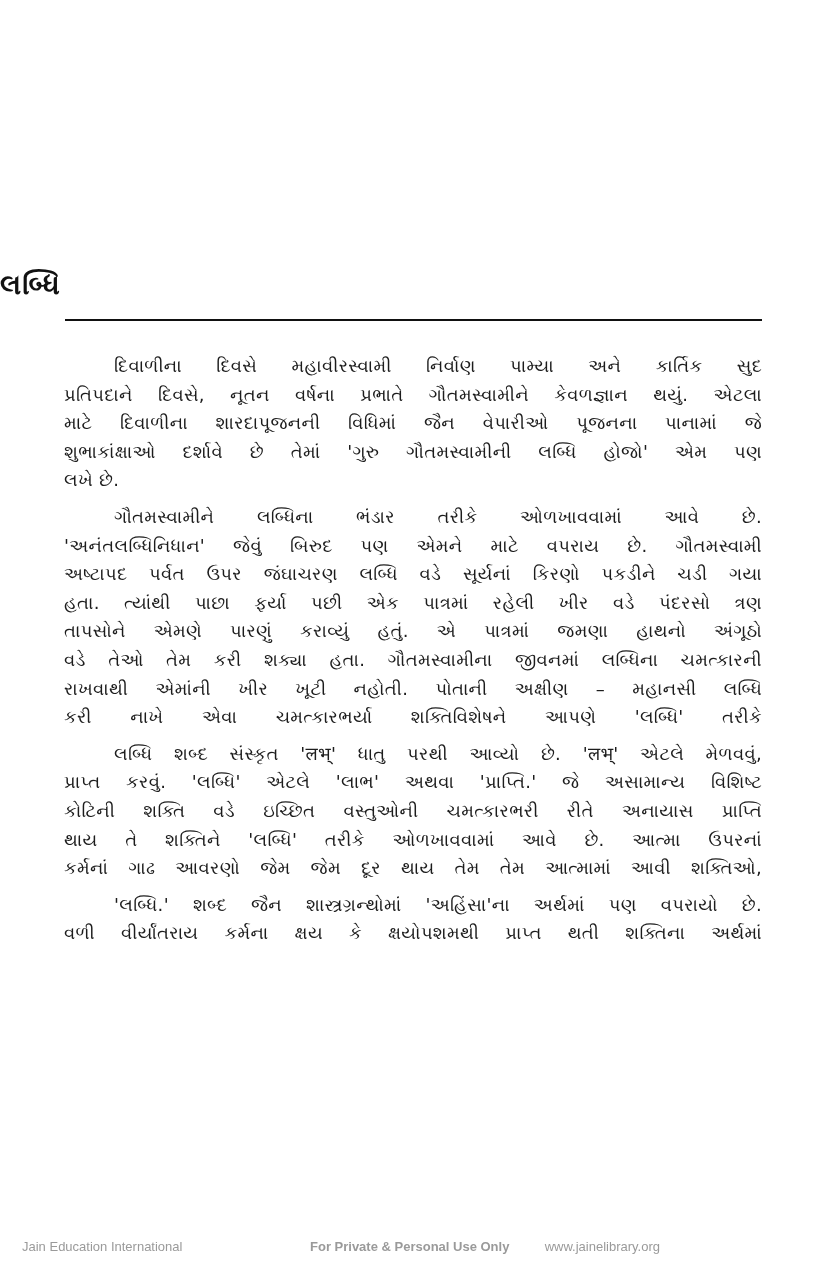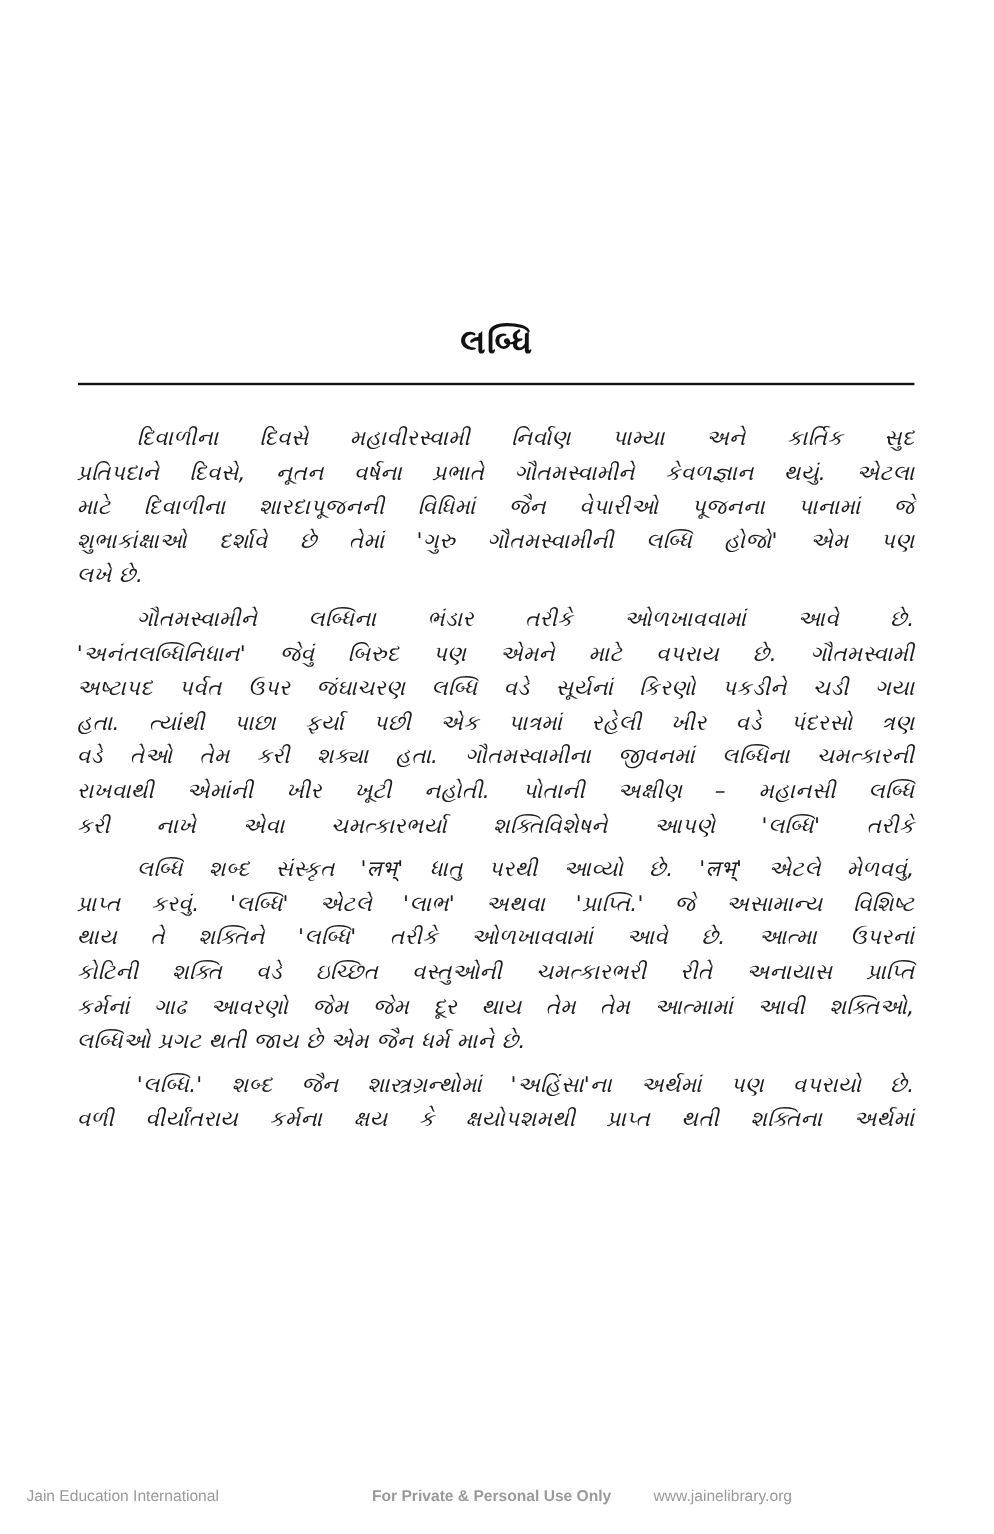--- a/index.html
+++ b/index.html
@@ -19,21 +19,20 @@
     position: absolute;
     left: 0; top: 0;
     width: 828px;
     height: 1278px;
   }
   .title {
     position: absolute;
     left: 0;
     width: 828px;
     top: 268px;
-    text-align: center;
     font-size: 28px;
     font-weight: bold;
     color: #111;
     letter-spacing: 1px;
   }
   .title-rule {
     position: absolute;
     left: 65px;
     width: 697px;
     top: 319px;
@@ -41,21 +40,20 @@
     background: #111;
   }
   .body-text {
     position: absolute;
     left: 64px;
     width: 698px;
     top: 352px;
   }
   .para {
     margin: 0 0 8px 0;
-    font-style: italic;
   }
   .line {
     display: block;
     height: 28.6px;
     line-height: 28.6px;
     font-size: 18px;
     white-space: nowrap;
     text-align: justify;
     text-align-last: justify;
     color: #1c1c1c;
@@ -101,32 +99,32 @@
       <span class="line">માટે દિવાળીના શારદાપૂજનની વિધિમાં જૈન વેપારીઓ પૂજનના પાનામાં જે</span>
       <span class="line">શુભાકાંક્ષાઓ દર્શાવે છે તેમાં 'ગુરુ ગૌતમસ્વામીની લબ્ધિ હોજો' એમ પણ</span>
       <span class="line last">લખે છે.</span>
     </div>
 
     <div class="para">
       <span class="line indent">ગૌતમસ્વામીને લબ્ધિના ભંડાર તરીકે ઓળખાવવામાં આવે છે.</span>
       <span class="line">'અનંતલબ્ધિનિધાન' જેવું બિરુદ પણ એમને માટે વપરાય છે. ગૌતમસ્વામી</span>
       <span class="line">અષ્ટાપદ પર્વત ઉપર જંઘાચરણ લબ્ધિ વડે સૂર્યનાં કિરણો પકડીને ચડી ગયા</span>
       <span class="line">હતા. ત્યાંથી પાછા ફર્યા પછી એક પાત્રમાં રહેલી ખીર વડે પંદરસો ત્રણ</span>
+      <span class="line">તાપસોને એમણે પારણું કરાવ્યું હતું. એ પાત્રમાં જમણા હાથનો અંગૂઠો</span>
       <span class="line">વડે તેઓ તેમ કરી શક્યા હતા. ગૌતમસ્વામીના જીવનમાં લબ્ધિના ચમત્કારની</span>
       <span class="line">રાખવાથી એમાંની ખીર ખૂટી નહોતી. પોતાની અક્ષીણ – મહાનસી લબ્ધિ</span>
       <span class="line">કરી નાખે એવા ચમત્કારભર્યા શક્તિવિશેષને આપણે 'લબ્ધિ' તરીકે</span>
     </div>
 
     <div class="para">
       <span class="line indent">લબ્ધિ શબ્દ સંસ્કૃત 'लभ्' ધાતુ પરથી આવ્યો છે. 'लभ्' એટલે મેળવવું,</span>
       <span class="line">પ્રાપ્ત કરવું. 'લબ્ધિ' એટલે 'લાભ' અથવા 'પ્રાપ્તિ.' જે અસામાન્ય વિશિષ્ટ</span>
+      <span class="line">કોટિની શક્તિ વડે ઇચ્છિત વસ્તુઓની ચમત્કારભરી રીતે અનાયાસ પ્રાપ્તિ</span>
       <span class="line">થાય તે શક્તિને 'લબ્ધિ' તરીકે ઓળખાવવામાં આવે છે. આત્મા ઉપરનાં</span>
-      <span class="line">કોટિની શક્તિ વડે ઇચ્છિત વસ્તુઓની ચમત્કારભરી રીતે અનાયાસ પ્રાપ્તિ</span>
       <span class="line">કર્મનાં ગાઢ આવરણો જેમ જેમ દૂર થાય તેમ તેમ આત્મામાં આવી શક્તિઓ,</span>
-      <span class="line last">લબ્ધિઓ પ્રગટ થતી જાય છે એમ જૈન ધર્મ માને છે.</span>
     </div>
 
     <div class="para">
       <span class="line indent">'લબ્ધિ.' શબ્દ જૈન શાસ્ત્રગ્રન્થોમાં 'અહિંસા'ના અર્થમાં પણ વપરાયો છે.</span>
       <span class="line">વળી વીર્યાંતરાય કર્મના ક્ષય કે ક્ષયોપશમથી પ્રાપ્ત થતી શક્તિના અર્થમાં</span>
     </div>
 
   </div>
 
   <div class="footer">

